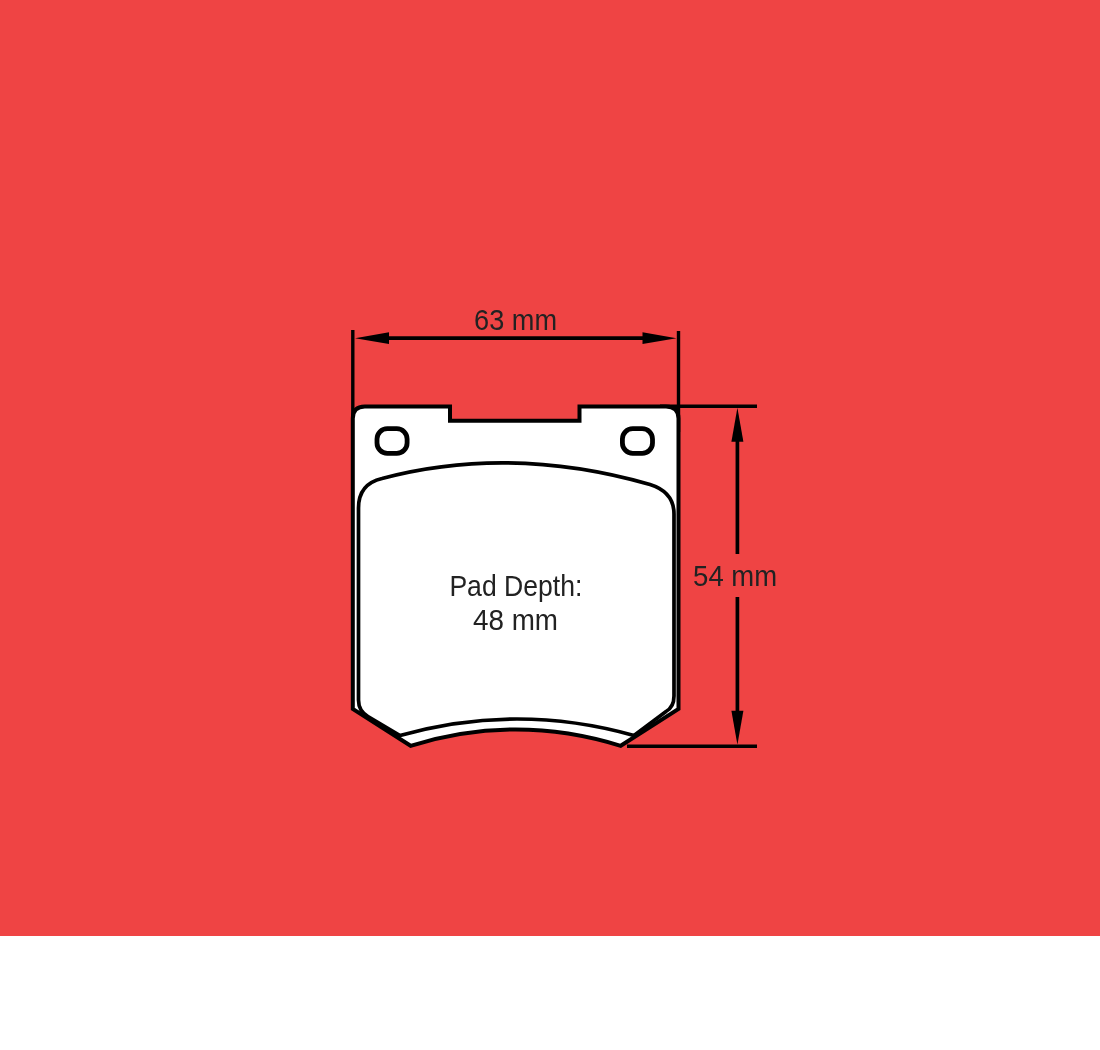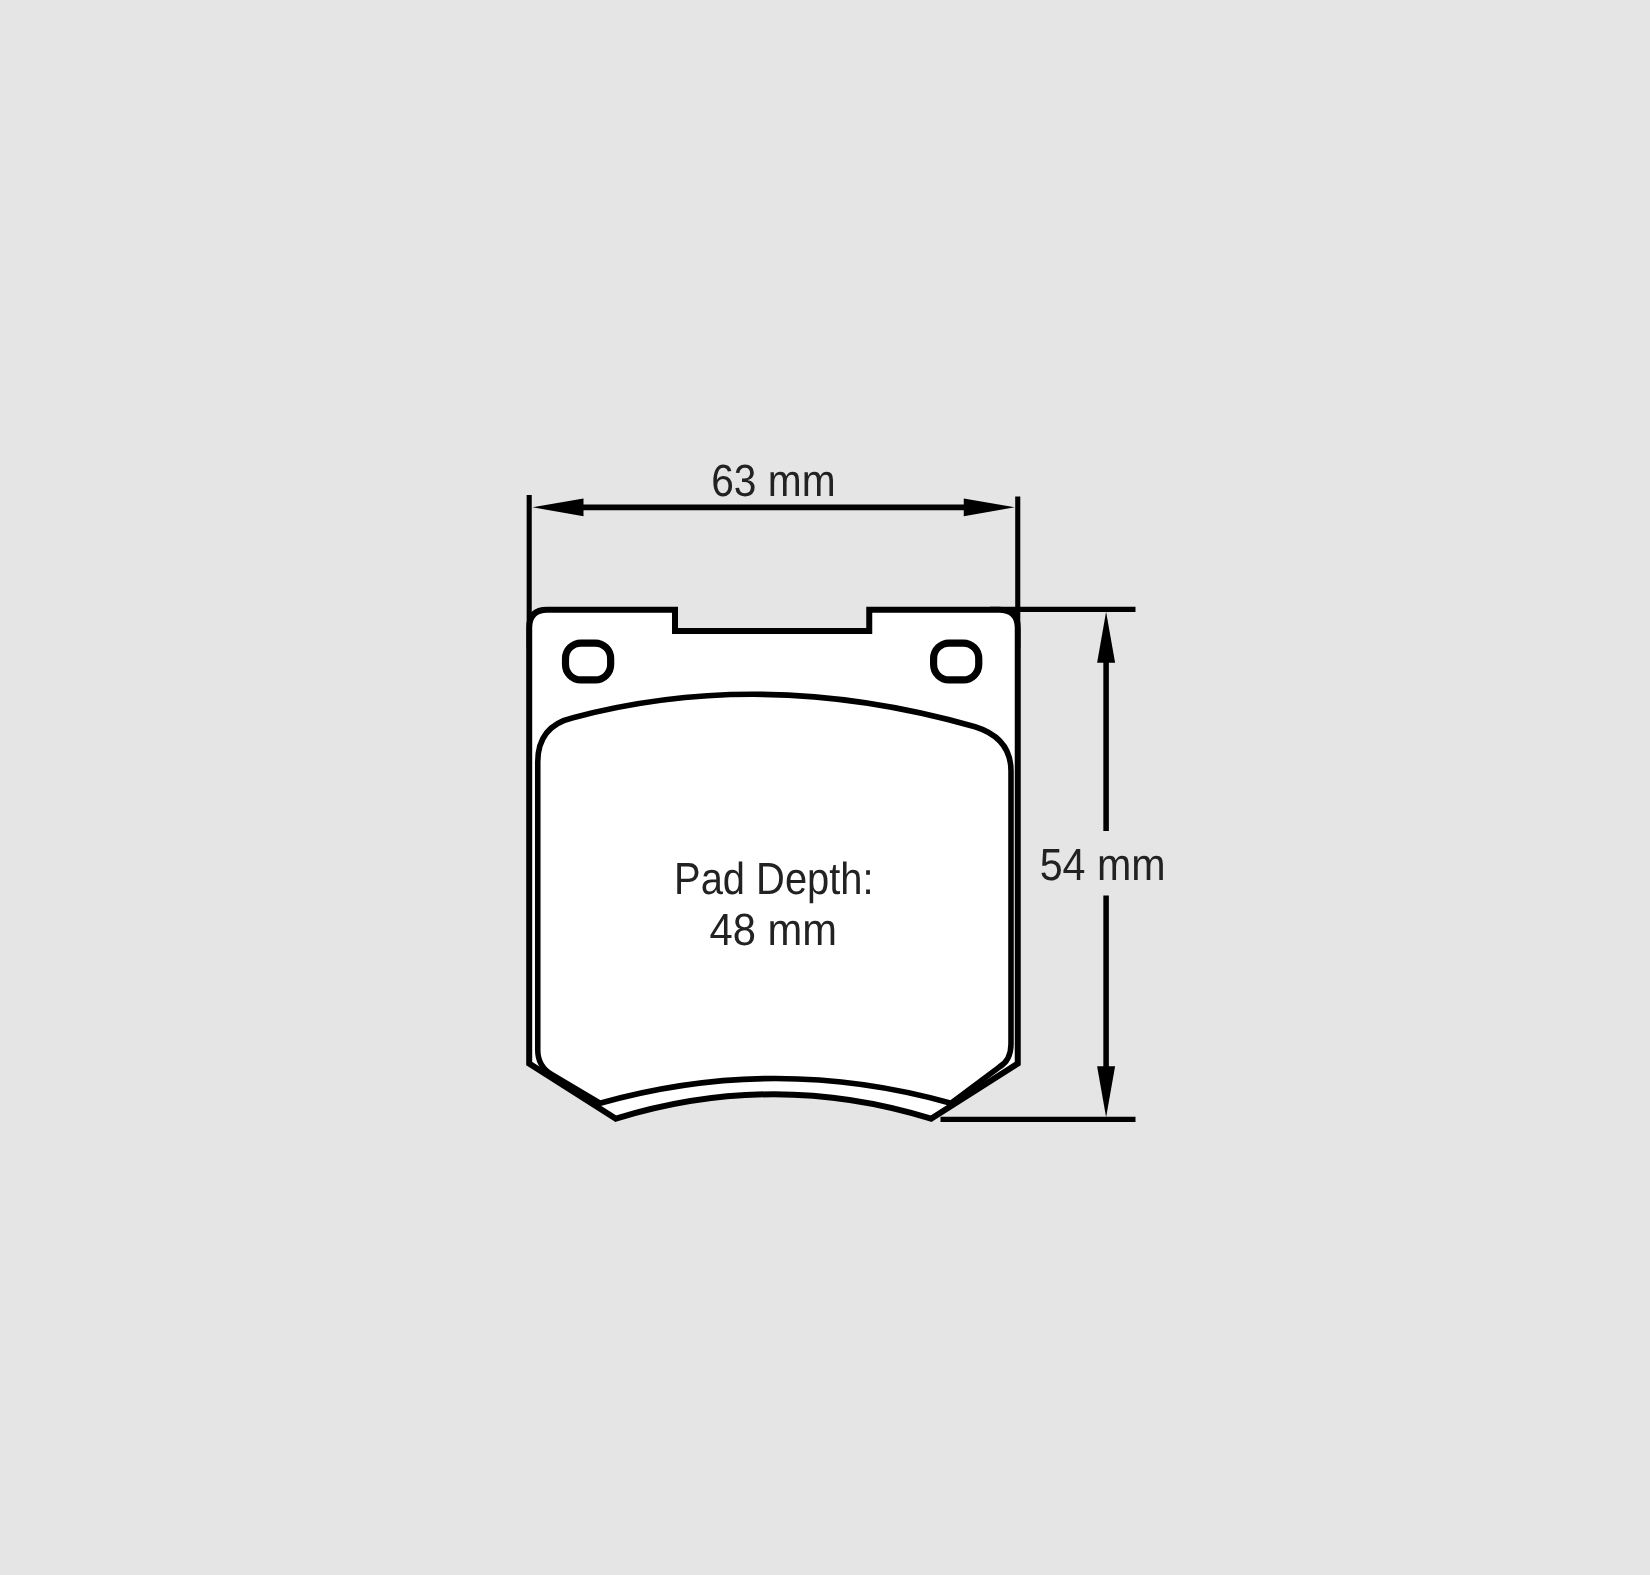--- a/index.html
+++ b/index.html
@@ -1,16 +1,16 @@
 <!DOCTYPE html>
 <html><head>
 <meta charset="utf-8">
 <style>
   html,body{margin:0;padding:0;background:#ffffff;}
-  .page{width:1100px;height:1050px;position:relative;background:#e5e5e5;overflow:hidden;text-decoration:underline;}
+  .page{width:1100px;height:936px;position:relative;background:#ef4444;overflow:hidden;text-decoration:underline;}
   svg{position:absolute;left:0;top:0;}
   text{font-family:"Liberation Sans",sans-serif;fill:#222222;}
 </style>
 </head>
 <body>
 
 <div class="page">
 <svg width="1100" height="1050" viewBox="0 0 1100 1050" style="filter:grayscale(1)">
 
   <line x1="352.8" y1="330" x2="352.8" y2="432" stroke="#000" stroke-width="3.4"></line>

